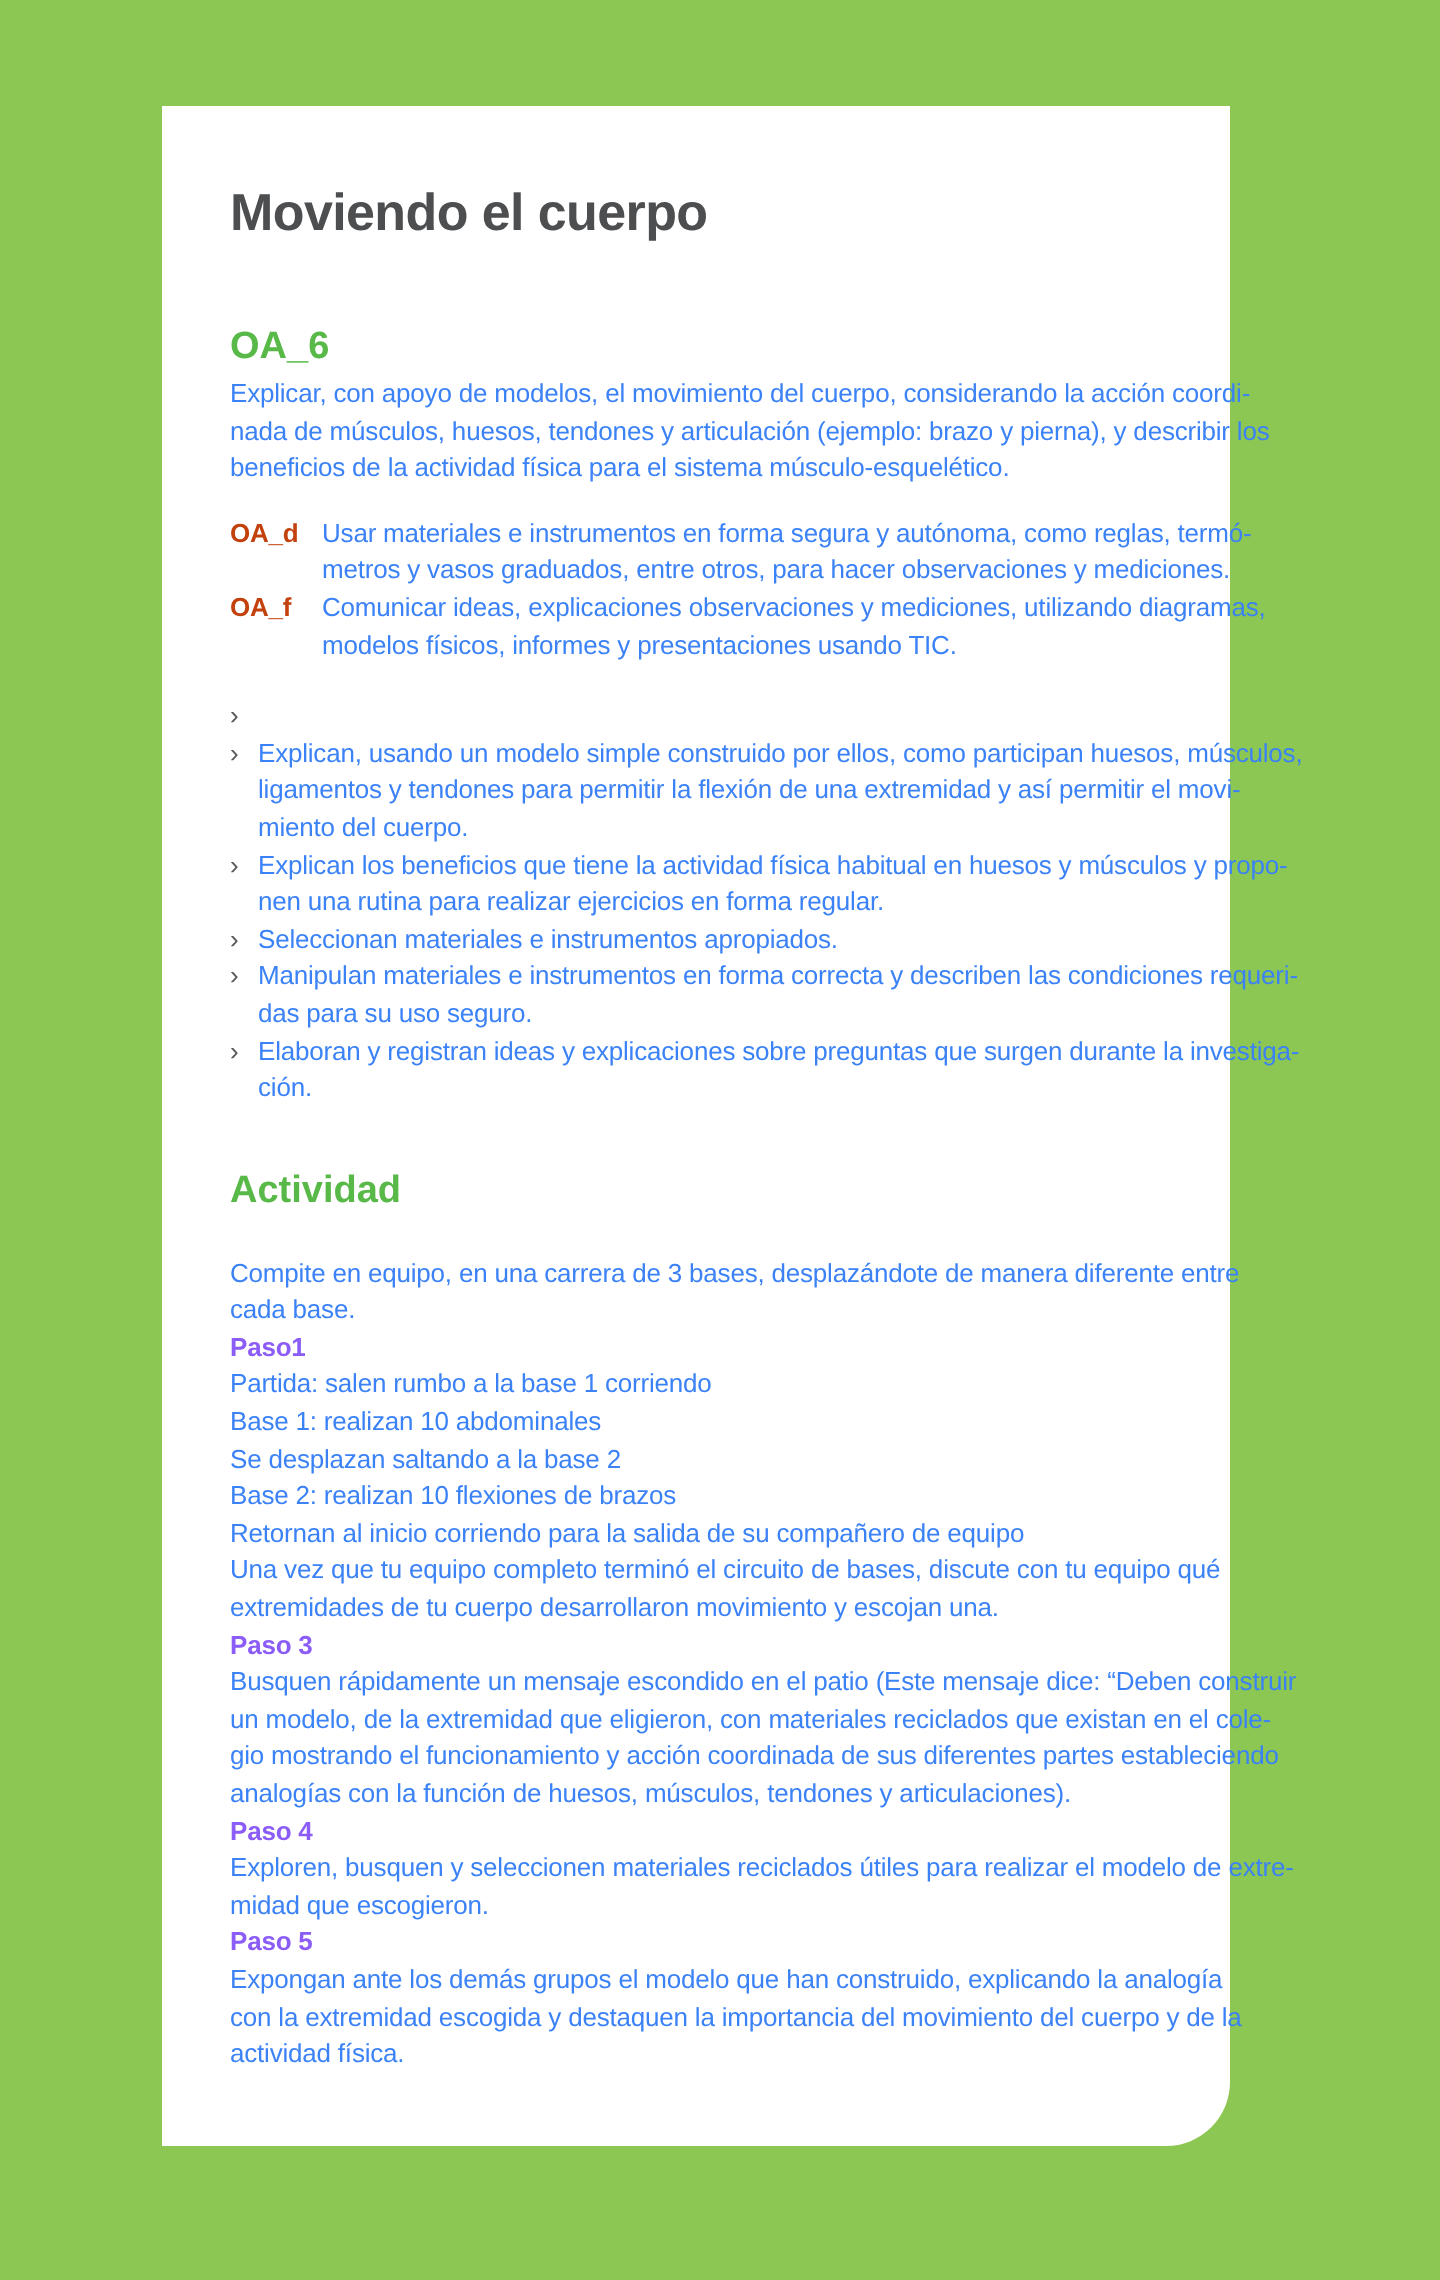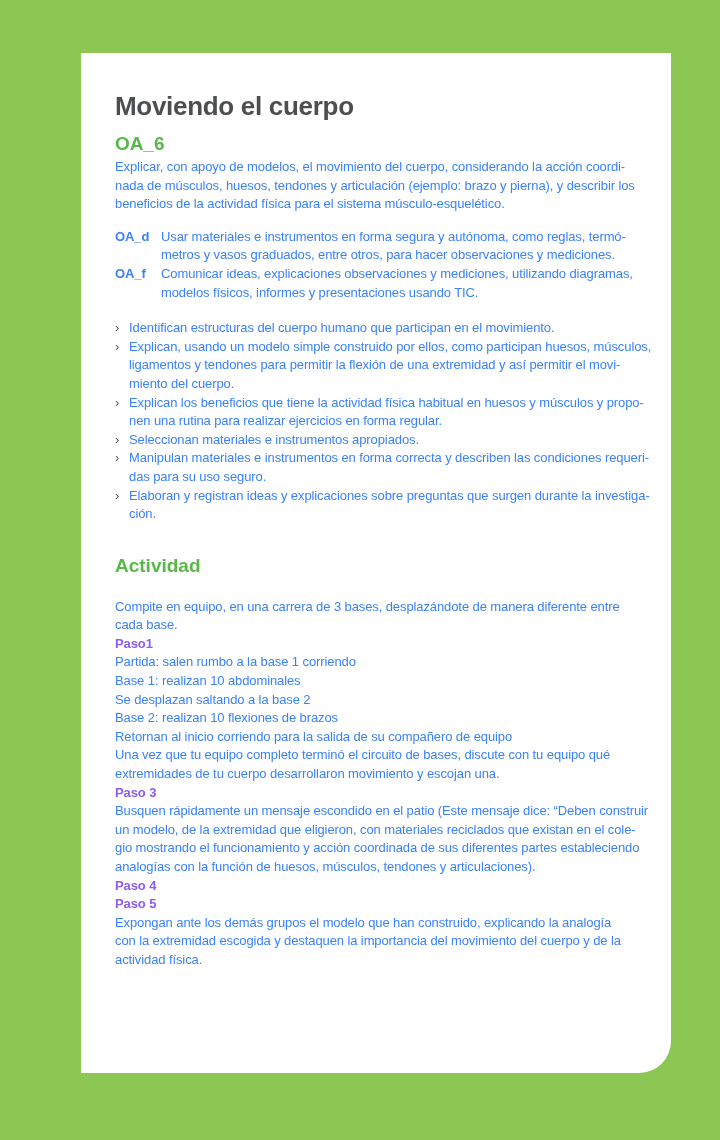--- a/index.html
+++ b/index.html
@@ -5,58 +5,58 @@
   * { margin: 0; padding: 0; box-sizing: border-box; }
   html, body {
     width: 720px; height: 1140px;
     font-family: "Liberation Sans", sans-serif;
   }
   body { background: #8CC653; position: relative; overflow: hidden; }
 
   .card {
     position: absolute;
     left: 81px; top: 53px;
-    width: 590px; height: 1020px;
+    width: 534px; height: 1020px;
     background: #FFFFFF;
     border-bottom-right-radius: 32px;
     padding: 38px 26px 34px 34px;
   }
 
   .page-title {
     font-size: 26px;
     font-weight: bold;
     color: #4D4E50;
     letter-spacing: -0.3px;
     line-height: 30px;
   }
 
   .section-label {
     font-size: 19px;
     font-weight: bold;
     color: #58B948;
     line-height: 22px;
-    margin-top: 12px;
+    margin-top: 42px;
     margin-bottom: 3px;
   }
 
   .body-text {
     font-size: 13px;
     color: #3b82f6;
     line-height: 18.6px;
     letter-spacing: -0.1px;
     white-space: pre;
   }
 
   .oa-list { margin-top: 14px; }
   .oa-row { display: flex; }
   .oa-row .oa-label {
     flex: 0 0 46px;
     font-size: 13px;
     font-weight: bold;
-    color: #3b82f6;
+    color: #c2410c;
     line-height: 18.6px;
     letter-spacing: -0.1px;
   }
 
   .indicadores { margin-top: 17px; }
   .indicadores-heading {
     font-size: 13px;
     font-weight: bold;
     color: #48484A;
     line-height: 18.6px;
@@ -111,21 +111,20 @@
         <div class="body-text">Comunicar ideas, explicaciones observaciones y mediciones, utilizando diagramas,
 modelos físicos, informes y presentaciones usando TIC.</div>
       </div>
     </div>
 
   <div class="indicadores">
     <div>
 
         <div class="bullet-row">
           <div class="bullet-marker">›</div>
-          <div class="body-text">Identifican estructuras del cuerpo humano que participan en el movimiento.</div>
         </div>
 
         <div class="bullet-row">
           <div class="bullet-marker">›</div>
           <div class="body-text">Explican, usando un modelo simple construido por ellos, como participan huesos, músculos,
 ligamentos y tendones para permitir la flexión de una extremidad y así permitir el movi-
 miento del cuerpo.</div>
         </div>
 
         <div class="bullet-row">
@@ -176,20 +175,22 @@
       <div>
         <div class="step-label">Paso 3</div>
         <div class="body-text">Busquen rápidamente un mensaje escondido en el patio (Este mensaje dice: “Deben construir
 un modelo, de la extremidad que eligieron, con materiales reciclados que existan en el cole-
 gio mostrando el funcionamiento y acción coordinada de sus diferentes partes estableciendo
 analogías con la función de huesos, músculos, tendones y articulaciones).</div>
       </div>
 
       <div>
         <div class="step-label">Paso 4</div>
+        <div class="body-text">Exploren, busquen y seleccionen materiales reciclados útiles para realizar el modelo de extre-
+midad que escogieron.</div>
       </div>
 
       <div>
         <div class="step-label">Paso 5</div>
         <div class="body-text">Expongan ante los demás grupos el modelo que han construido, explicando la analogía
 con la extremidad escogida y destaquen la importancia del movimiento del cuerpo y de la
 actividad física.</div>
       </div>
     </div>
 

